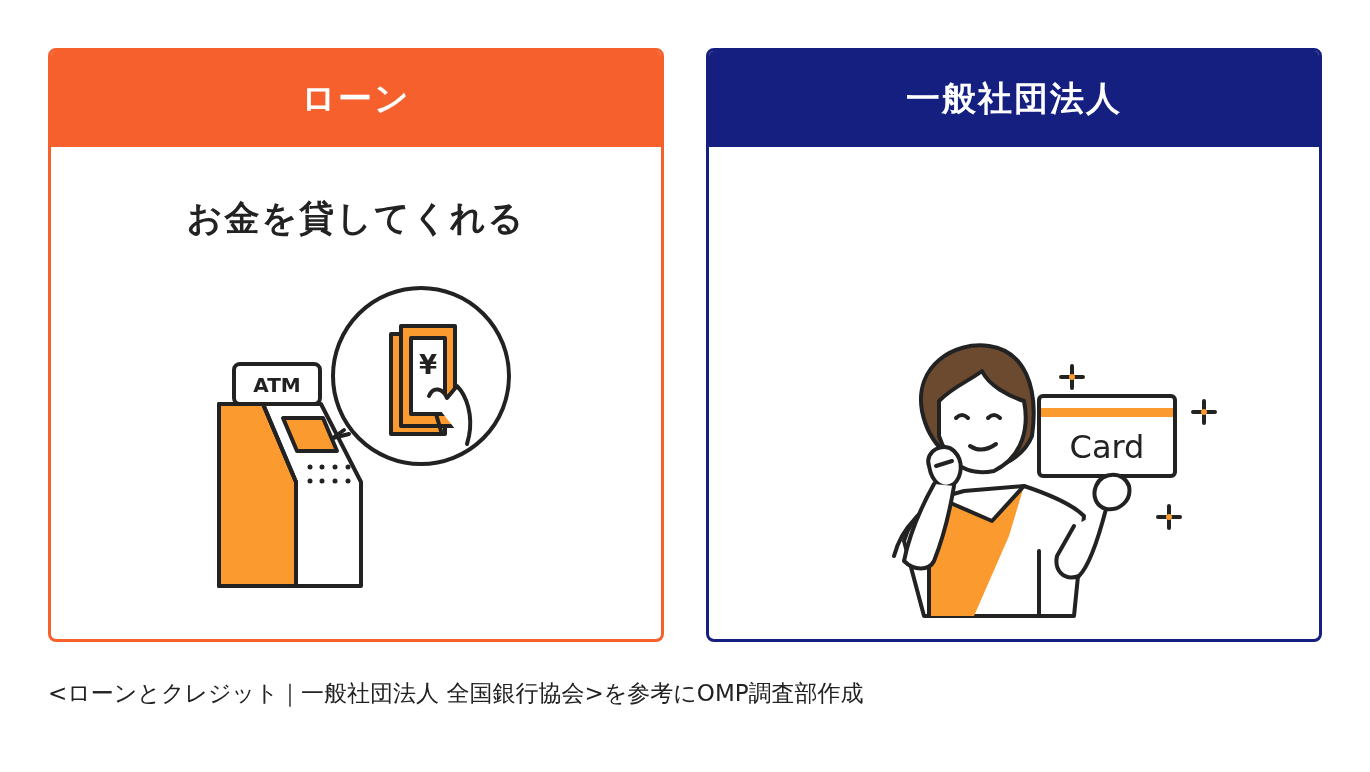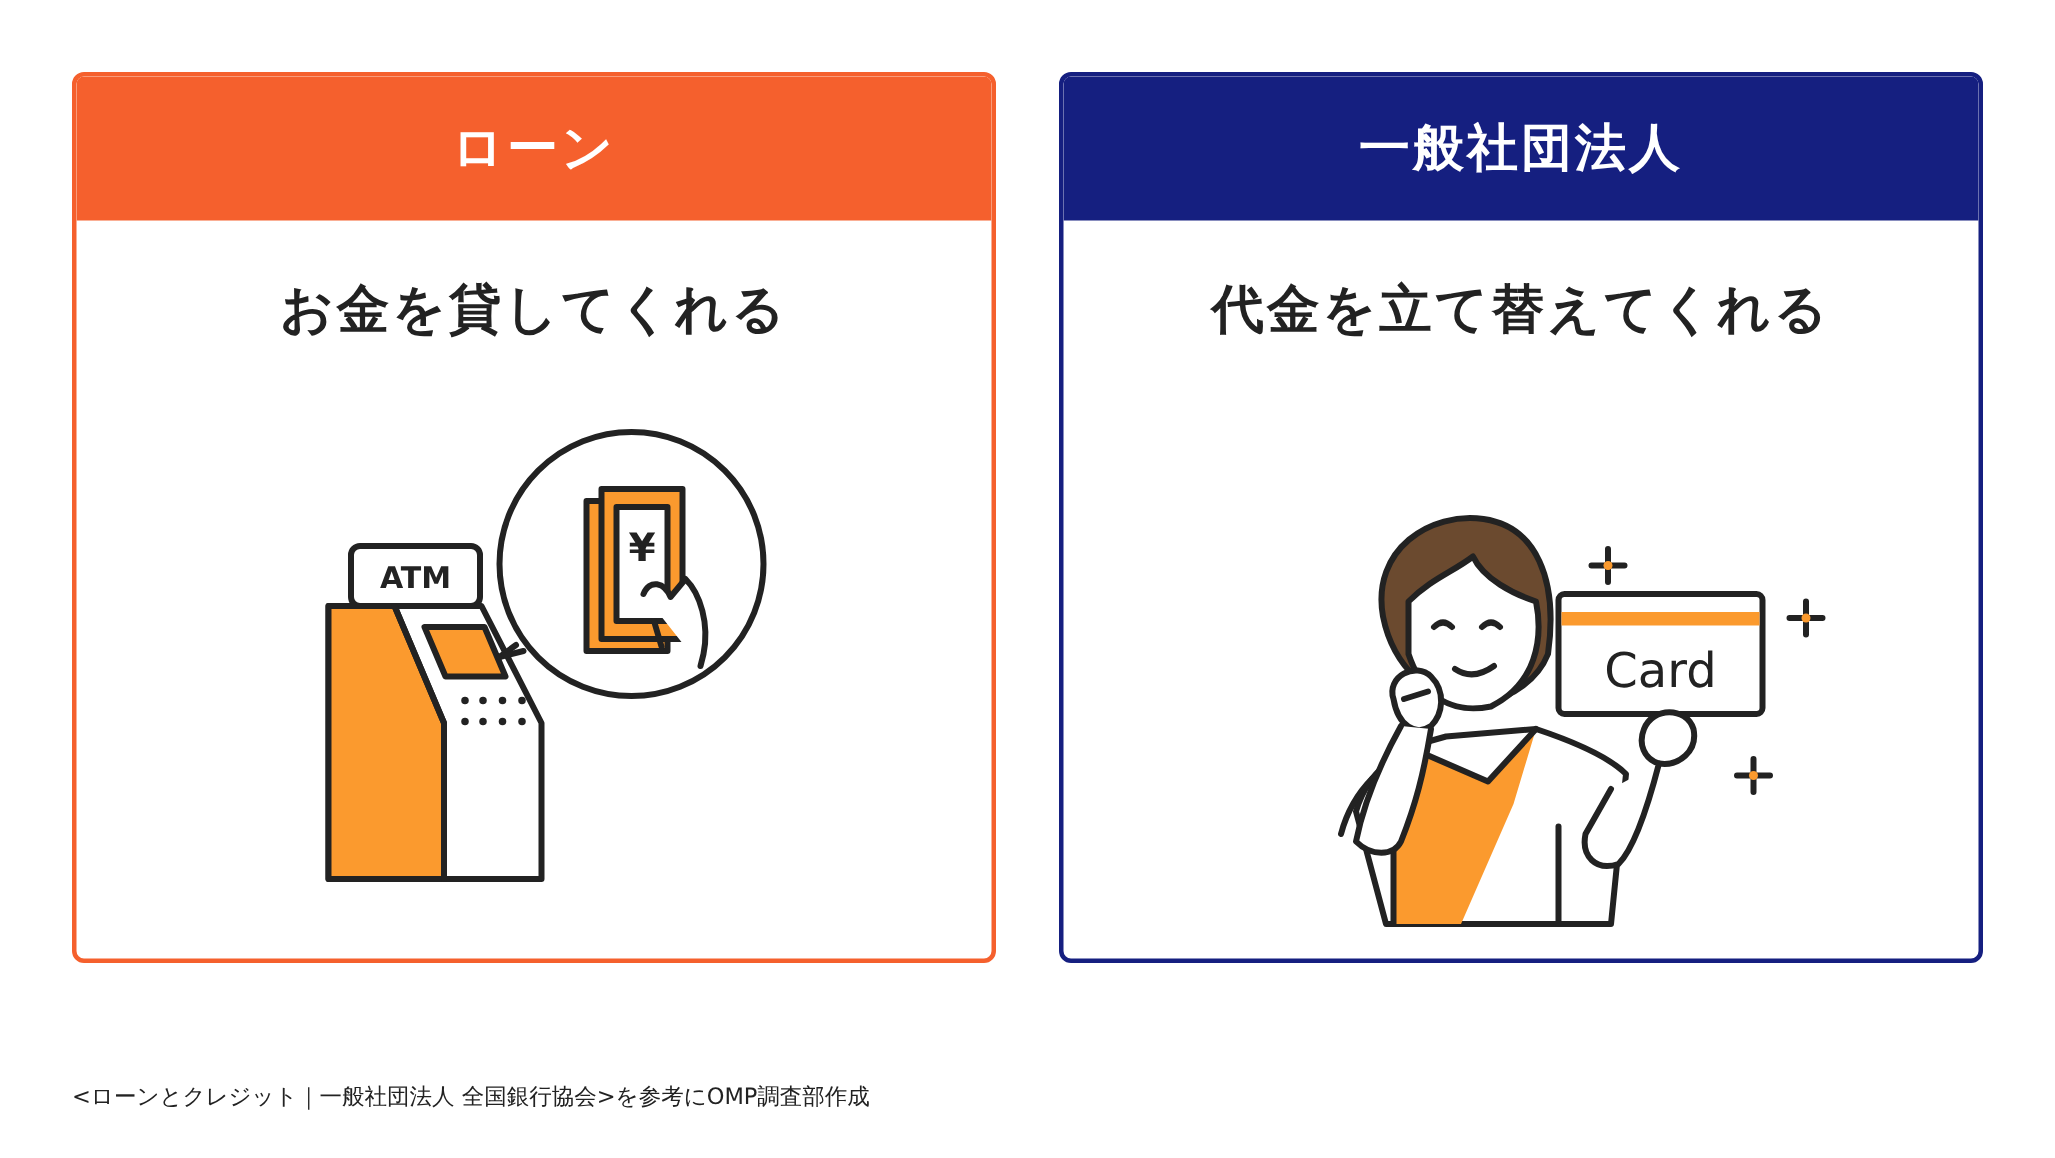--- a/index.html
+++ b/index.html
@@ -6,24 +6,24 @@
   body { width:1370px; height:772px; background:#ffffff; position:relative; overflow:hidden;
          font-family:"DejaVu Sans", sans-serif; color:#222; }
   .card { position:absolute; top:48px; width:616px; height:594px; box-sizing:border-box;
           border-radius:8px; border:3px solid; overflow:hidden; background:#fff; }
   .card-left { left:48px; border-color:#f5602d; }
   .card-right { left:706px; border-color:#151f80; }
   .card-header { height:96px; display:flex; align-items:center; justify-content:center;
                  color:#fff; font-size:34px; font-weight:bold; letter-spacing:2px; }
   .card-left .card-header { background:#f5602d; }
   .card-right .card-header { background:#151f80; }
-  .card-sub { text-align:center; margin-top:36px; font-size:35px; font-weight:bold;
+  .card-sub { text-align:center; margin-top:48px; font-size:35px; font-weight:bold;
               letter-spacing:2px; color:#222; }
   .illus { position:absolute; }
-  .footer { position:absolute; left:48px; top:722px; font-size:15px; color:#222; }
+  .footer { position:absolute; left:48px; top:678px; font-size:23px; color:#222; }
 </style>
 </head>
 <body>
 
 <div class="card card-left">
   <div class="card-header">
     <span>ローン</span>
   </div>
   <div class="card-sub">お金を貸してくれる</div>
 
@@ -64,21 +64,20 @@
         <circle cx="124" cy="195" r="2.5"></circle>
         <circle cx="137" cy="195" r="2.5"></circle>
     </g>
   </svg>
 </div>
 
 <div class="card card-right">
   <div class="card-header">
     <span>一般社団法人</span>
   </div>
-  <div class="card-sub">代金を立て替えてくれる</div>
 
   <svg class="illus" style="left:165px; top:275px;" width="350" height="300" viewBox="0 0 350 300">
     <g stroke="#222" stroke-width="4" stroke-linejoin="round" stroke-linecap="round">
 
       <path d="M30 215 C40 180, 70 170, 90 165 L150 160 C180 170, 200 180, 210 190 L200 290 H50 Z" fill="#fff"></path>
       <path d="M55 215 L72 175 L118 195 L150 160 L135 210 L100 290 H55 Z" fill="#fb9a2e" stroke="none"></path>
       <path d="M20 230 C28 200, 50 180, 72 175" fill="none"></path>
       <path d="M72 175 L118 195 L150 160" fill="none"></path>
       <path d="M55 215 V290" fill="none"></path>
       <path d="M165 225 V290" fill="none"></path>

